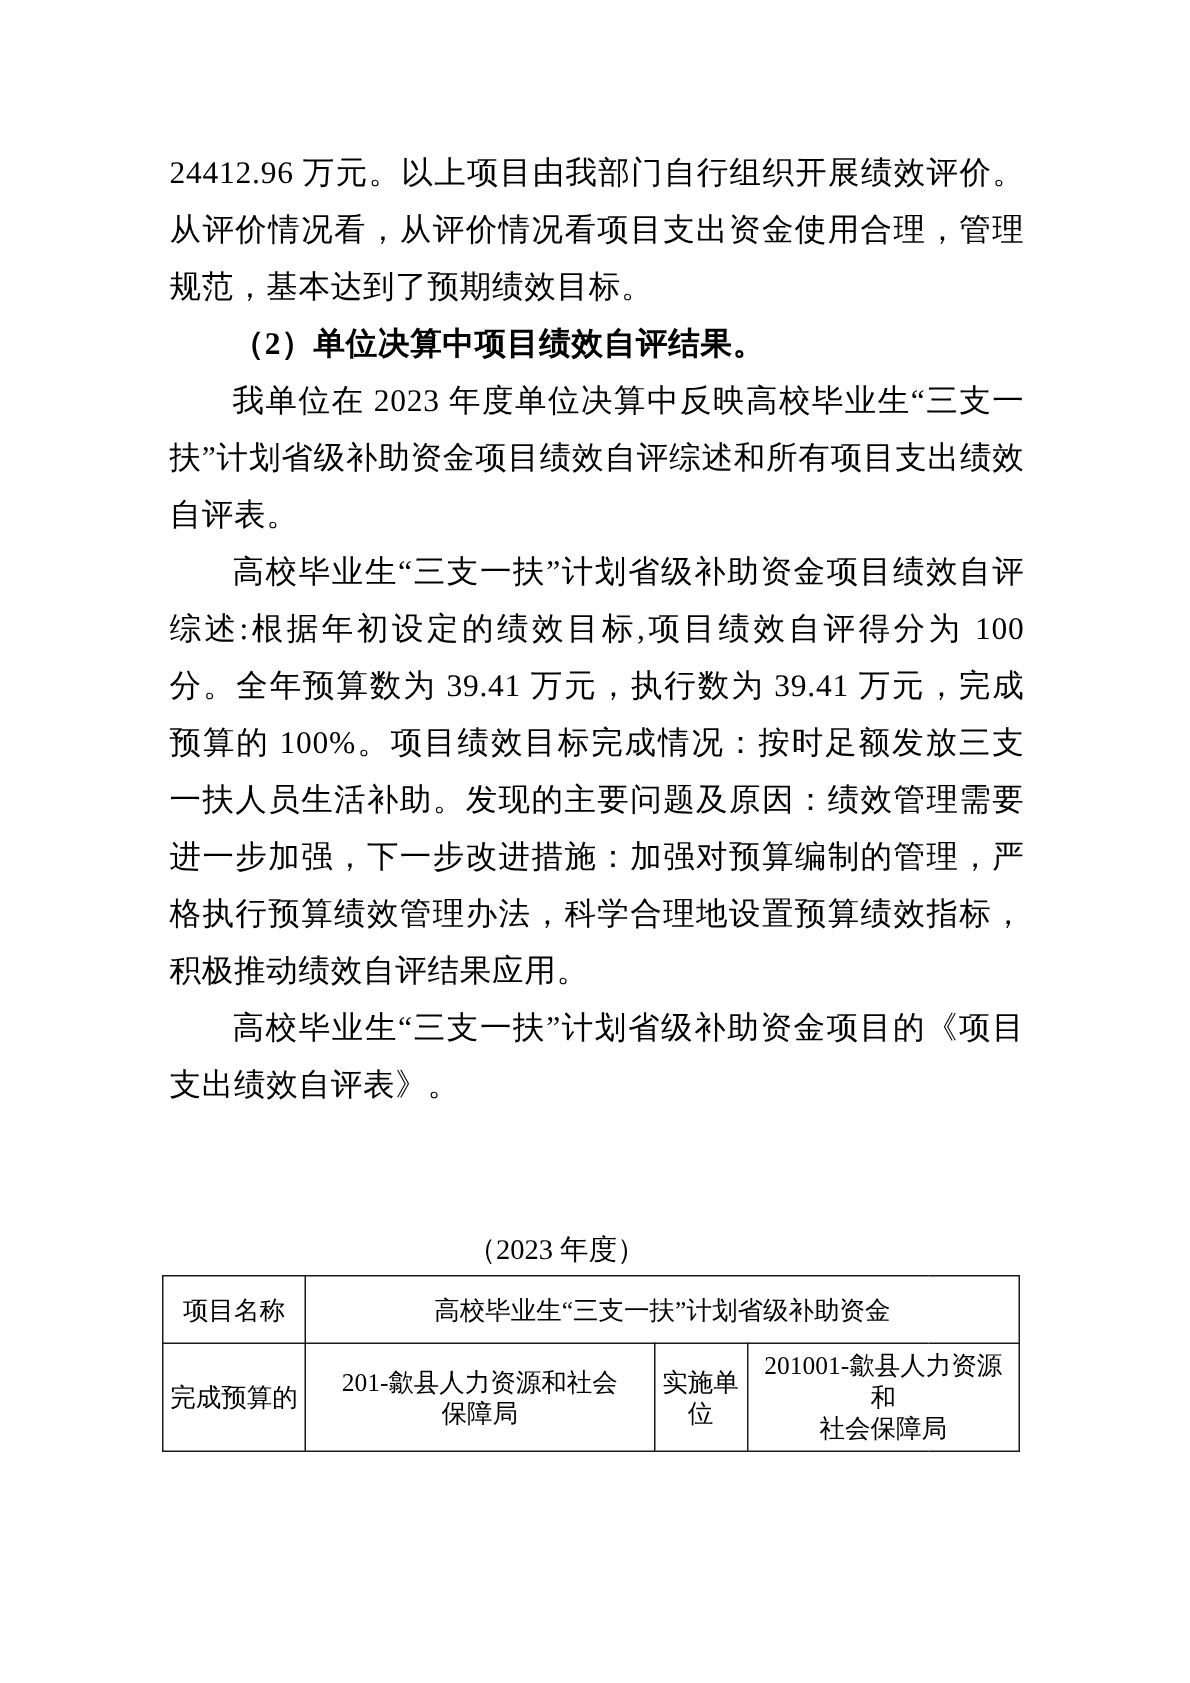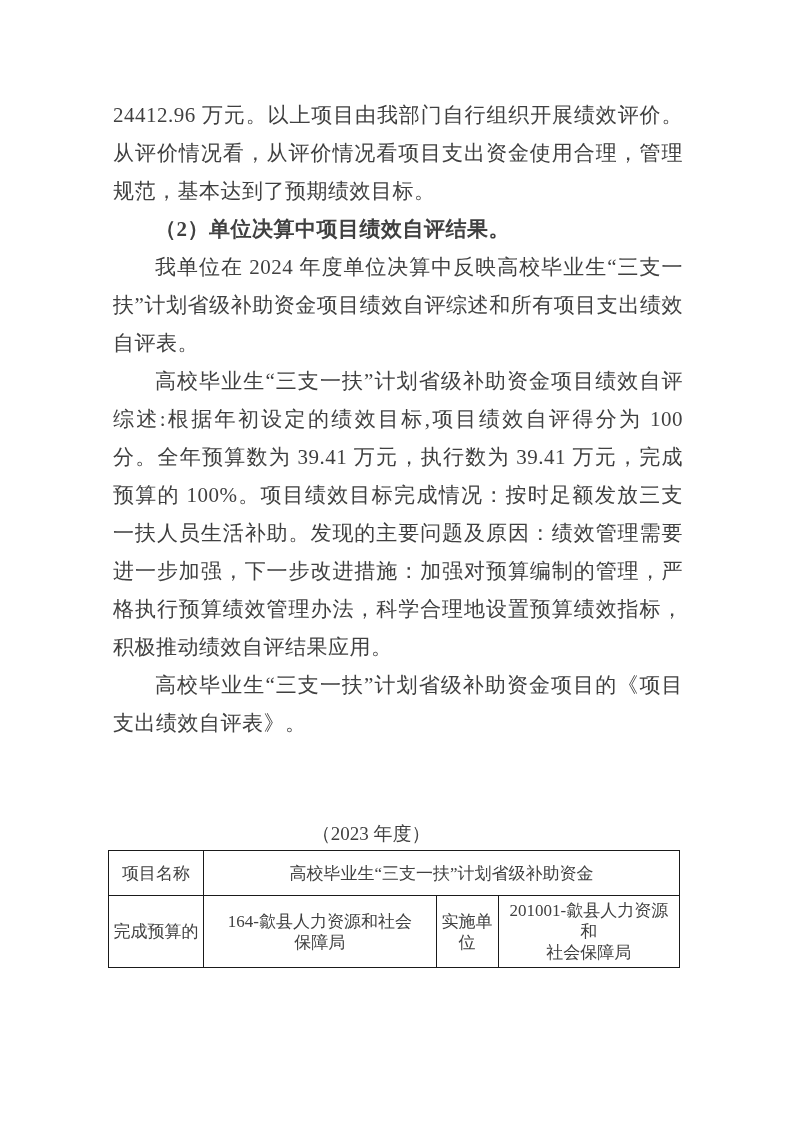--- a/index.html
+++ b/index.html
@@ -7,21 +7,21 @@
     padding: 0;
     background: #ffffff;
   }
   .page {
     position: relative;
     width: 766px;
     height: 1122px;
     background: #ffffff;
     overflow: hidden;
     font-family: "Liberation Serif", "DejaVu Serif", serif;
-    color: #404040;
+    color: #000000;
   }
   .content {
     position: absolute;
     left: 113px;
     top: 96px;
     width: 570px;
   }
   p.body-para {
     margin: 0;
     font-size: 21px;
@@ -76,21 +76,21 @@
   .eval-table td.no-bottom { border-bottom: none; }
 </style>
 </head>
 <body>
 
 <div class="page">
 
   <div class="content">
     <p class="body-para">24412.96 万元。以上项目由我部门自行组织开展绩效评价。从评价情况看，从评价情况看项目支出资金使用合理，管理规范，基本达到了预期绩效目标。</p>
     <p class="body-para indent bold">（2）单位决算中项目绩效自评结果。</p>
-    <p class="body-para indent">我单位在 2024 年度单位决算中反映高校毕业生“三支一扶”计划省级补助资金项目绩效自评综述和所有项目支出绩效自评表。</p>
+    <p class="body-para indent">我单位在 2023 年度单位决算中反映高校毕业生“三支一扶”计划省级补助资金项目绩效自评综述和所有项目支出绩效自评表。</p>
     <p class="body-para indent">高校毕业生“三支一扶”计划省级补助资金项目绩效自评综述:根据年初设定的绩效目标,项目绩效自评得分为 100 分。全年预算数为 39.41 万元，执行数为 39.41 万元，完成预算的 100%。项目绩效目标完成情况：按时足额发放三支一扶人员生活补助。发现的主要问题及原因：绩效管理需要进一步加强，下一步改进措施：加强对预算编制的管理，严格执行预算绩效管理办法，科学合理地设置预算绩效指标，积极推动绩效自评结果应用。</p>
     <p class="body-para indent">高校毕业生“三支一扶”计划省级补助资金项目的《项目支出绩效自评表》。</p>
   </div>
 
   <div class="table-block">
     <p class="table-subtitle">（2023 年度）</p>
 
     <table class="eval-table">
       <colgroup>
         <col style="width:95px">
@@ -102,21 +102,21 @@
           <col style="width:73px">
           <col style="width:60px">
       </colgroup>
       <tbody>
           <tr>
         <td>项目名称</td>
         <td colspan="7">高校毕业生“三支一扶”计划省级补助资金</td>
       </tr>
       <tr>
         <td>完成预算的</td>
-        <td colspan="3">164-歙县人力资源和社会
+        <td colspan="3">201-歙县人力资源和社会
 保障局</td>
         <td>实施单
 位</td>
         <td colspan="3">201001-歙县人力资源和
 社会保障局</td>
       </tr>
     </tbody>
       </table>
   </div>
 

